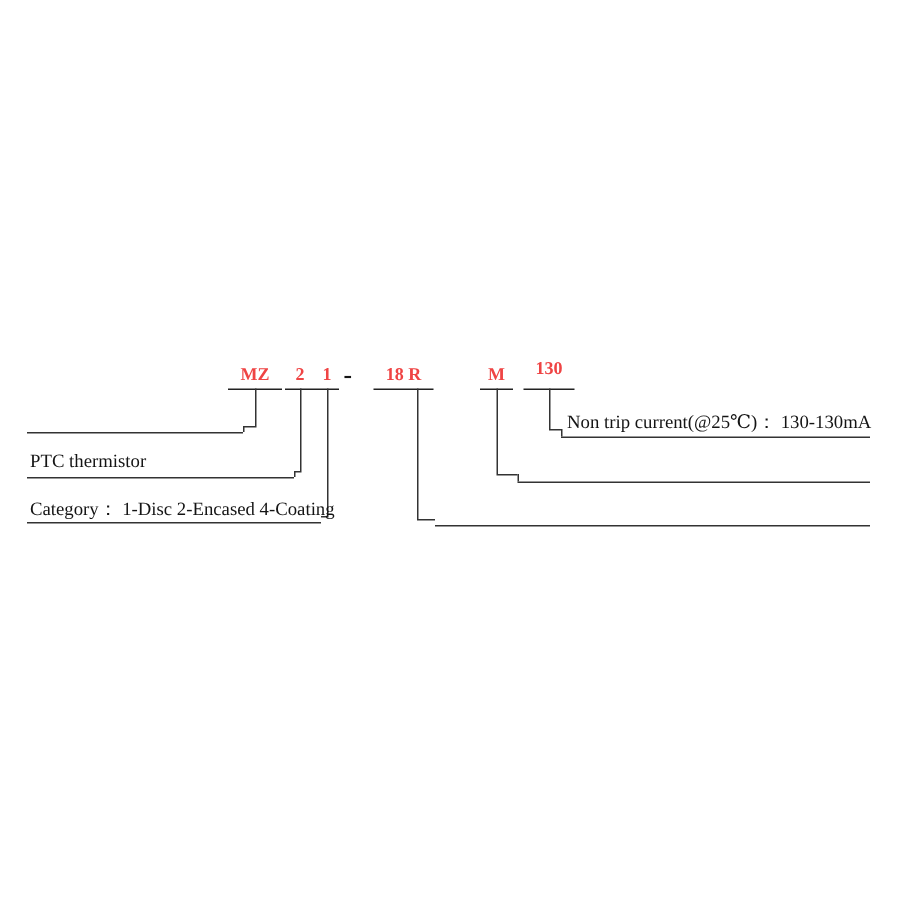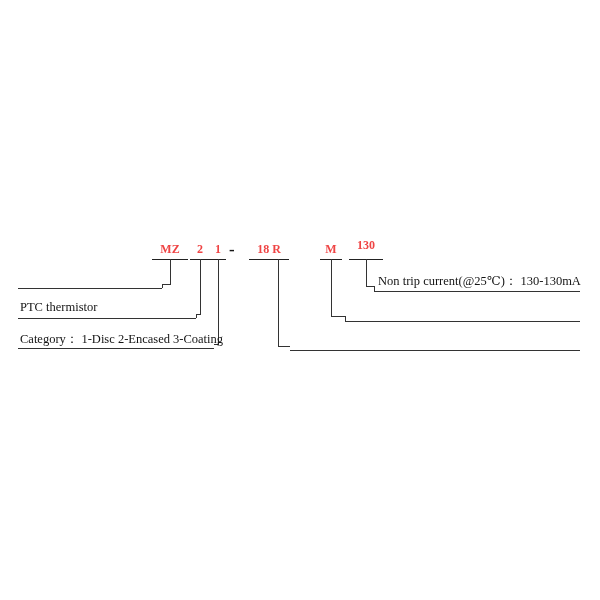--- a/index.html
+++ b/index.html
@@ -117,21 +117,21 @@
   <div class="lead-v" style="left:196px; top:314px; height:4px;"></div>
 
   <div class="lead-v" style="left:218px; top:266px; height:78px;"></div>
   <div class="lead-h" style="left:214px; top:344px; width:5px;"></div>
 
   <div class="label" style="left:20px; top:272px;margin-top:28px;">PTC thermistor</div>
   <div class="label-rule" style="left:18px; top:288px; width:144px;"></div>
 
   <div class="label-rule" style="left:18px; top:318px; width:178px;"></div>
 
-  <div class="label" style="left:20px; top:332px;">Category：  1-Disc 2-Encased 3-Coating</div>
+  <div class="label" style="left:20px; top:332px;">Category：  1-Disc 2-Encased 4-Coating</div>
   <div class="label-rule" style="left:18px; top:348px; width:196px;"></div>
 
 
   <div class="lead-v" style="left:366px; top:266px; height:20px;"></div>
   <div class="lead-h" style="left:366px; top:286px; width:8px;"></div>
   <div class="lead-v" style="left:374px; top:286px; height:5px;"></div>
 
   <div class="lead-v" style="left:331px; top:266px; height:50px;"></div>
   <div class="lead-h" style="left:331px; top:316px; width:14px;"></div>
   <div class="lead-v" style="left:345px; top:316px; height:5px;"></div>

